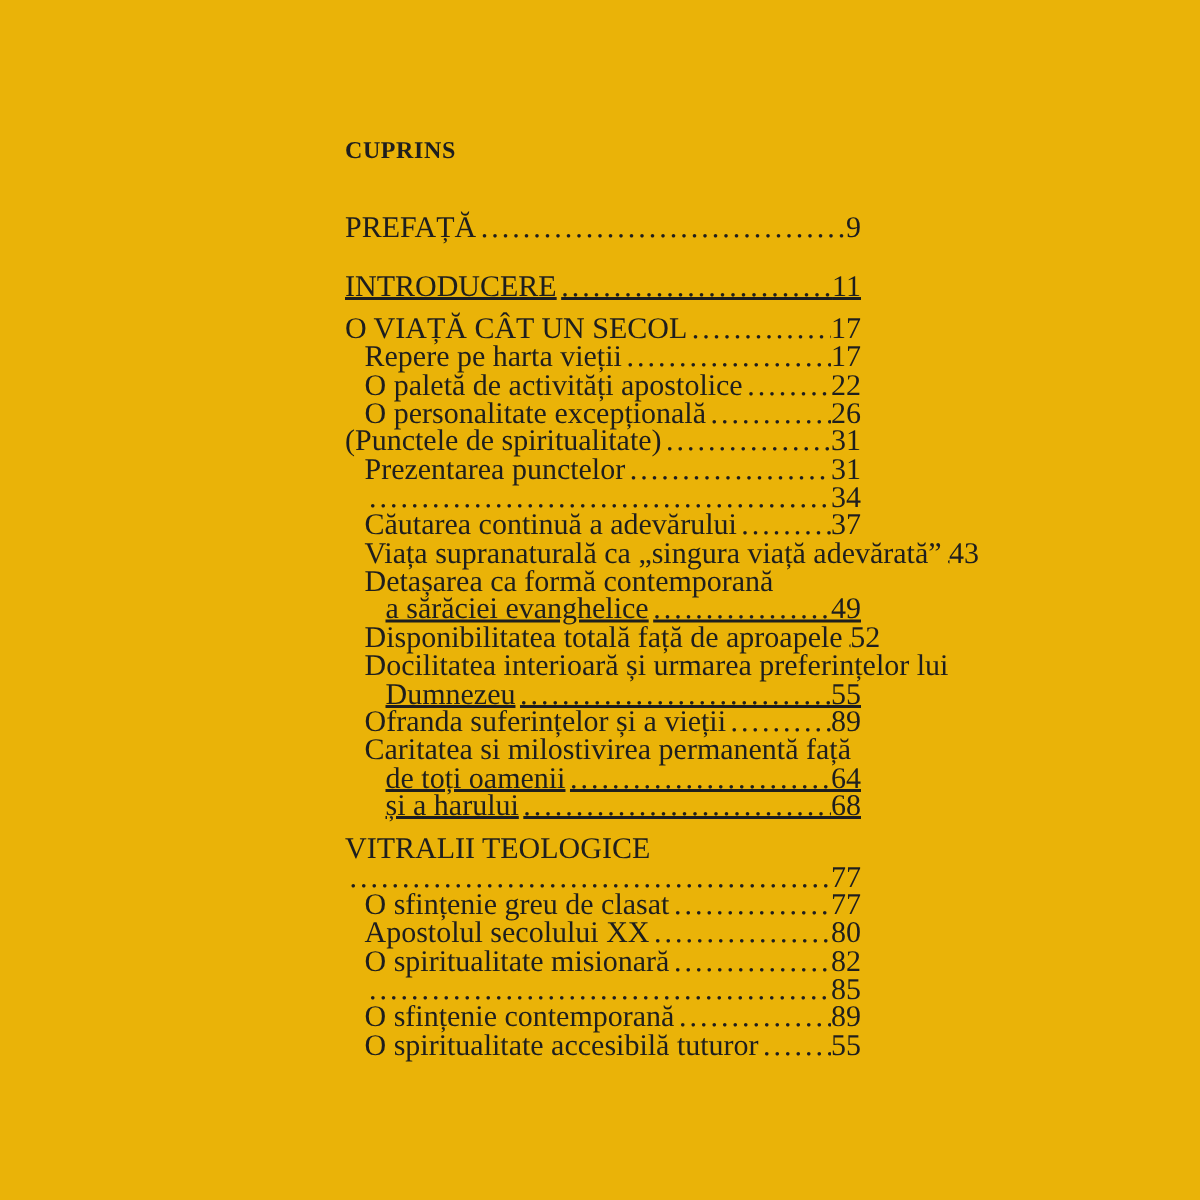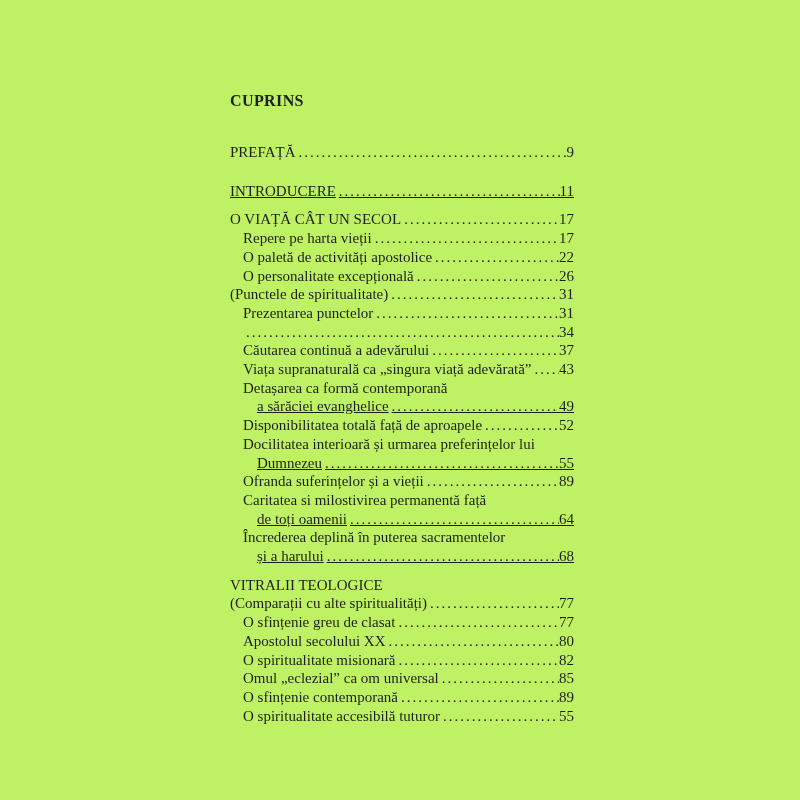--- a/index.html
+++ b/index.html
@@ -6,33 +6,33 @@
   html, body { width: 800px; height: 800px; }
   body {
     background: #ffffff;
     color: #1e1e1e;
     font-family: "Liberation Serif", "DejaVu Serif", serif;
   }
   .page {
     width: 800px;
     height: 800px;
     padding: 92px 226px 40px 230px;
-    background: #bef264;
+    background: #eab308;
   }
   .title {
     font-size: 16px;
     font-weight: bold;
     letter-spacing: 0.4px;
     margin-bottom: 33px;
   }
   .toc { width: 100%; }
   .row {
     display: flex;
     align-items: baseline;
-    font-size: 15px;
+    font-size: 20px;
     line-height: 18.7px;
     white-space: nowrap;
   }
   .row.gap-s { margin-top: 10px; }
   .row.gap-l { margin-top: 20px; text-decoration: underline; }
   .row.indent-1 { padding-left: 13px; }
   .row.indent-2 { padding-left: 27px; text-decoration: underline; }
   .label { flex: 0 0 auto; }
   .dots {
     flex: 1 1 auto;
@@ -152,38 +152,33 @@
     <span class="label">Caritatea si milostivirea permanentă față</span>
 
   </div>
 
   <div class="row indent-2">
     <span class="label">de toți oamenii</span>
     <span class="dots">........................................................................................................................................................................................................</span>
     <span class="pagenum">64</span>
   </div>
 
-  <div class="row indent-1">
-    <span class="label">Încrederea deplină în puterea sacramentelor</span>
-
-  </div>
 
   <div class="row indent-2">
     <span class="label">și a harului</span>
     <span class="dots">........................................................................................................................................................................................................</span>
     <span class="pagenum">68</span>
   </div>
 
   <div class="row indent-0 gap-s">
     <span class="label">VITRALII TEOLOGICE</span>
 
   </div>
 
   <div class="row indent-0">
-    <span class="label">(Comparații cu alte spiritualități)</span>
     <span class="dots">........................................................................................................................................................................................................</span>
     <span class="pagenum">77</span>
   </div>
 
   <div class="row indent-1">
     <span class="label">O sfințenie greu de clasat</span>
     <span class="dots">........................................................................................................................................................................................................</span>
     <span class="pagenum">77</span>
   </div>
 
@@ -193,21 +188,20 @@
     <span class="pagenum">80</span>
   </div>
 
   <div class="row indent-1">
     <span class="label">O spiritualitate misionară</span>
     <span class="dots">........................................................................................................................................................................................................</span>
     <span class="pagenum">82</span>
   </div>
 
   <div class="row indent-1">
-    <span class="label">Omul „eclezial” ca om universal</span>
     <span class="dots">........................................................................................................................................................................................................</span>
     <span class="pagenum">85</span>
   </div>
 
   <div class="row indent-1">
     <span class="label">O sfințenie contemporană</span>
     <span class="dots">........................................................................................................................................................................................................</span>
     <span class="pagenum">89</span>
   </div>
 

